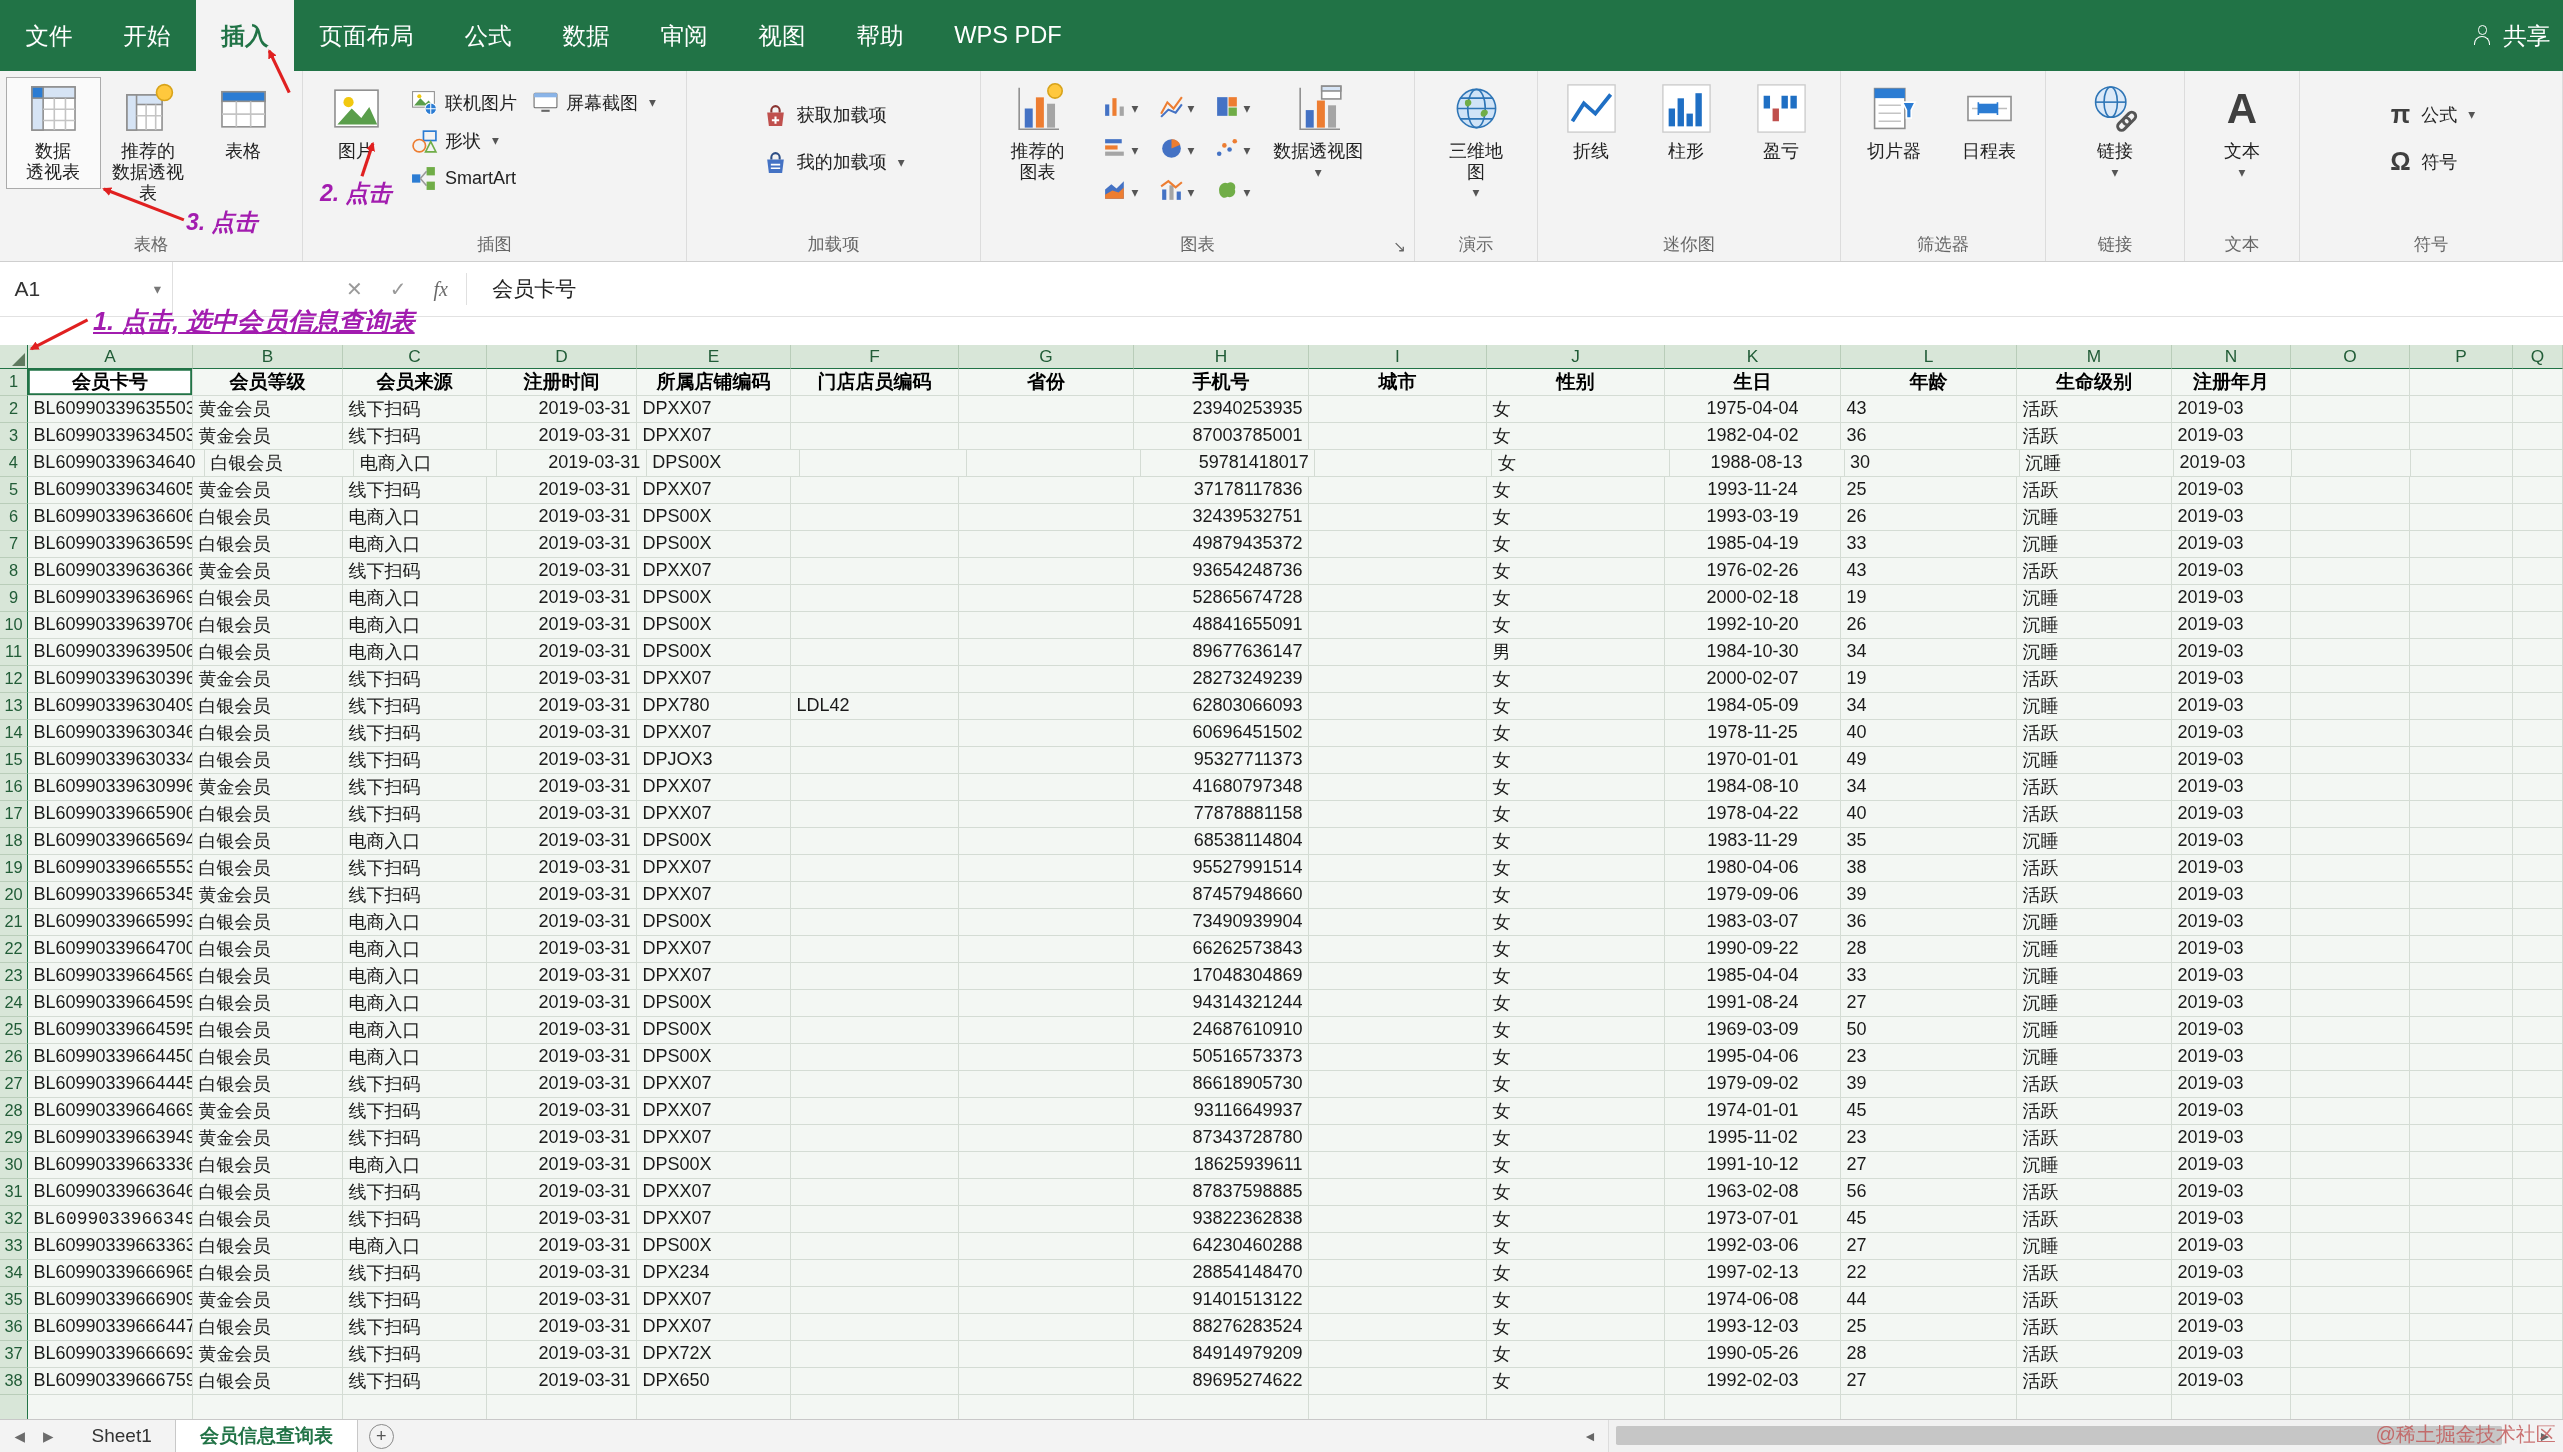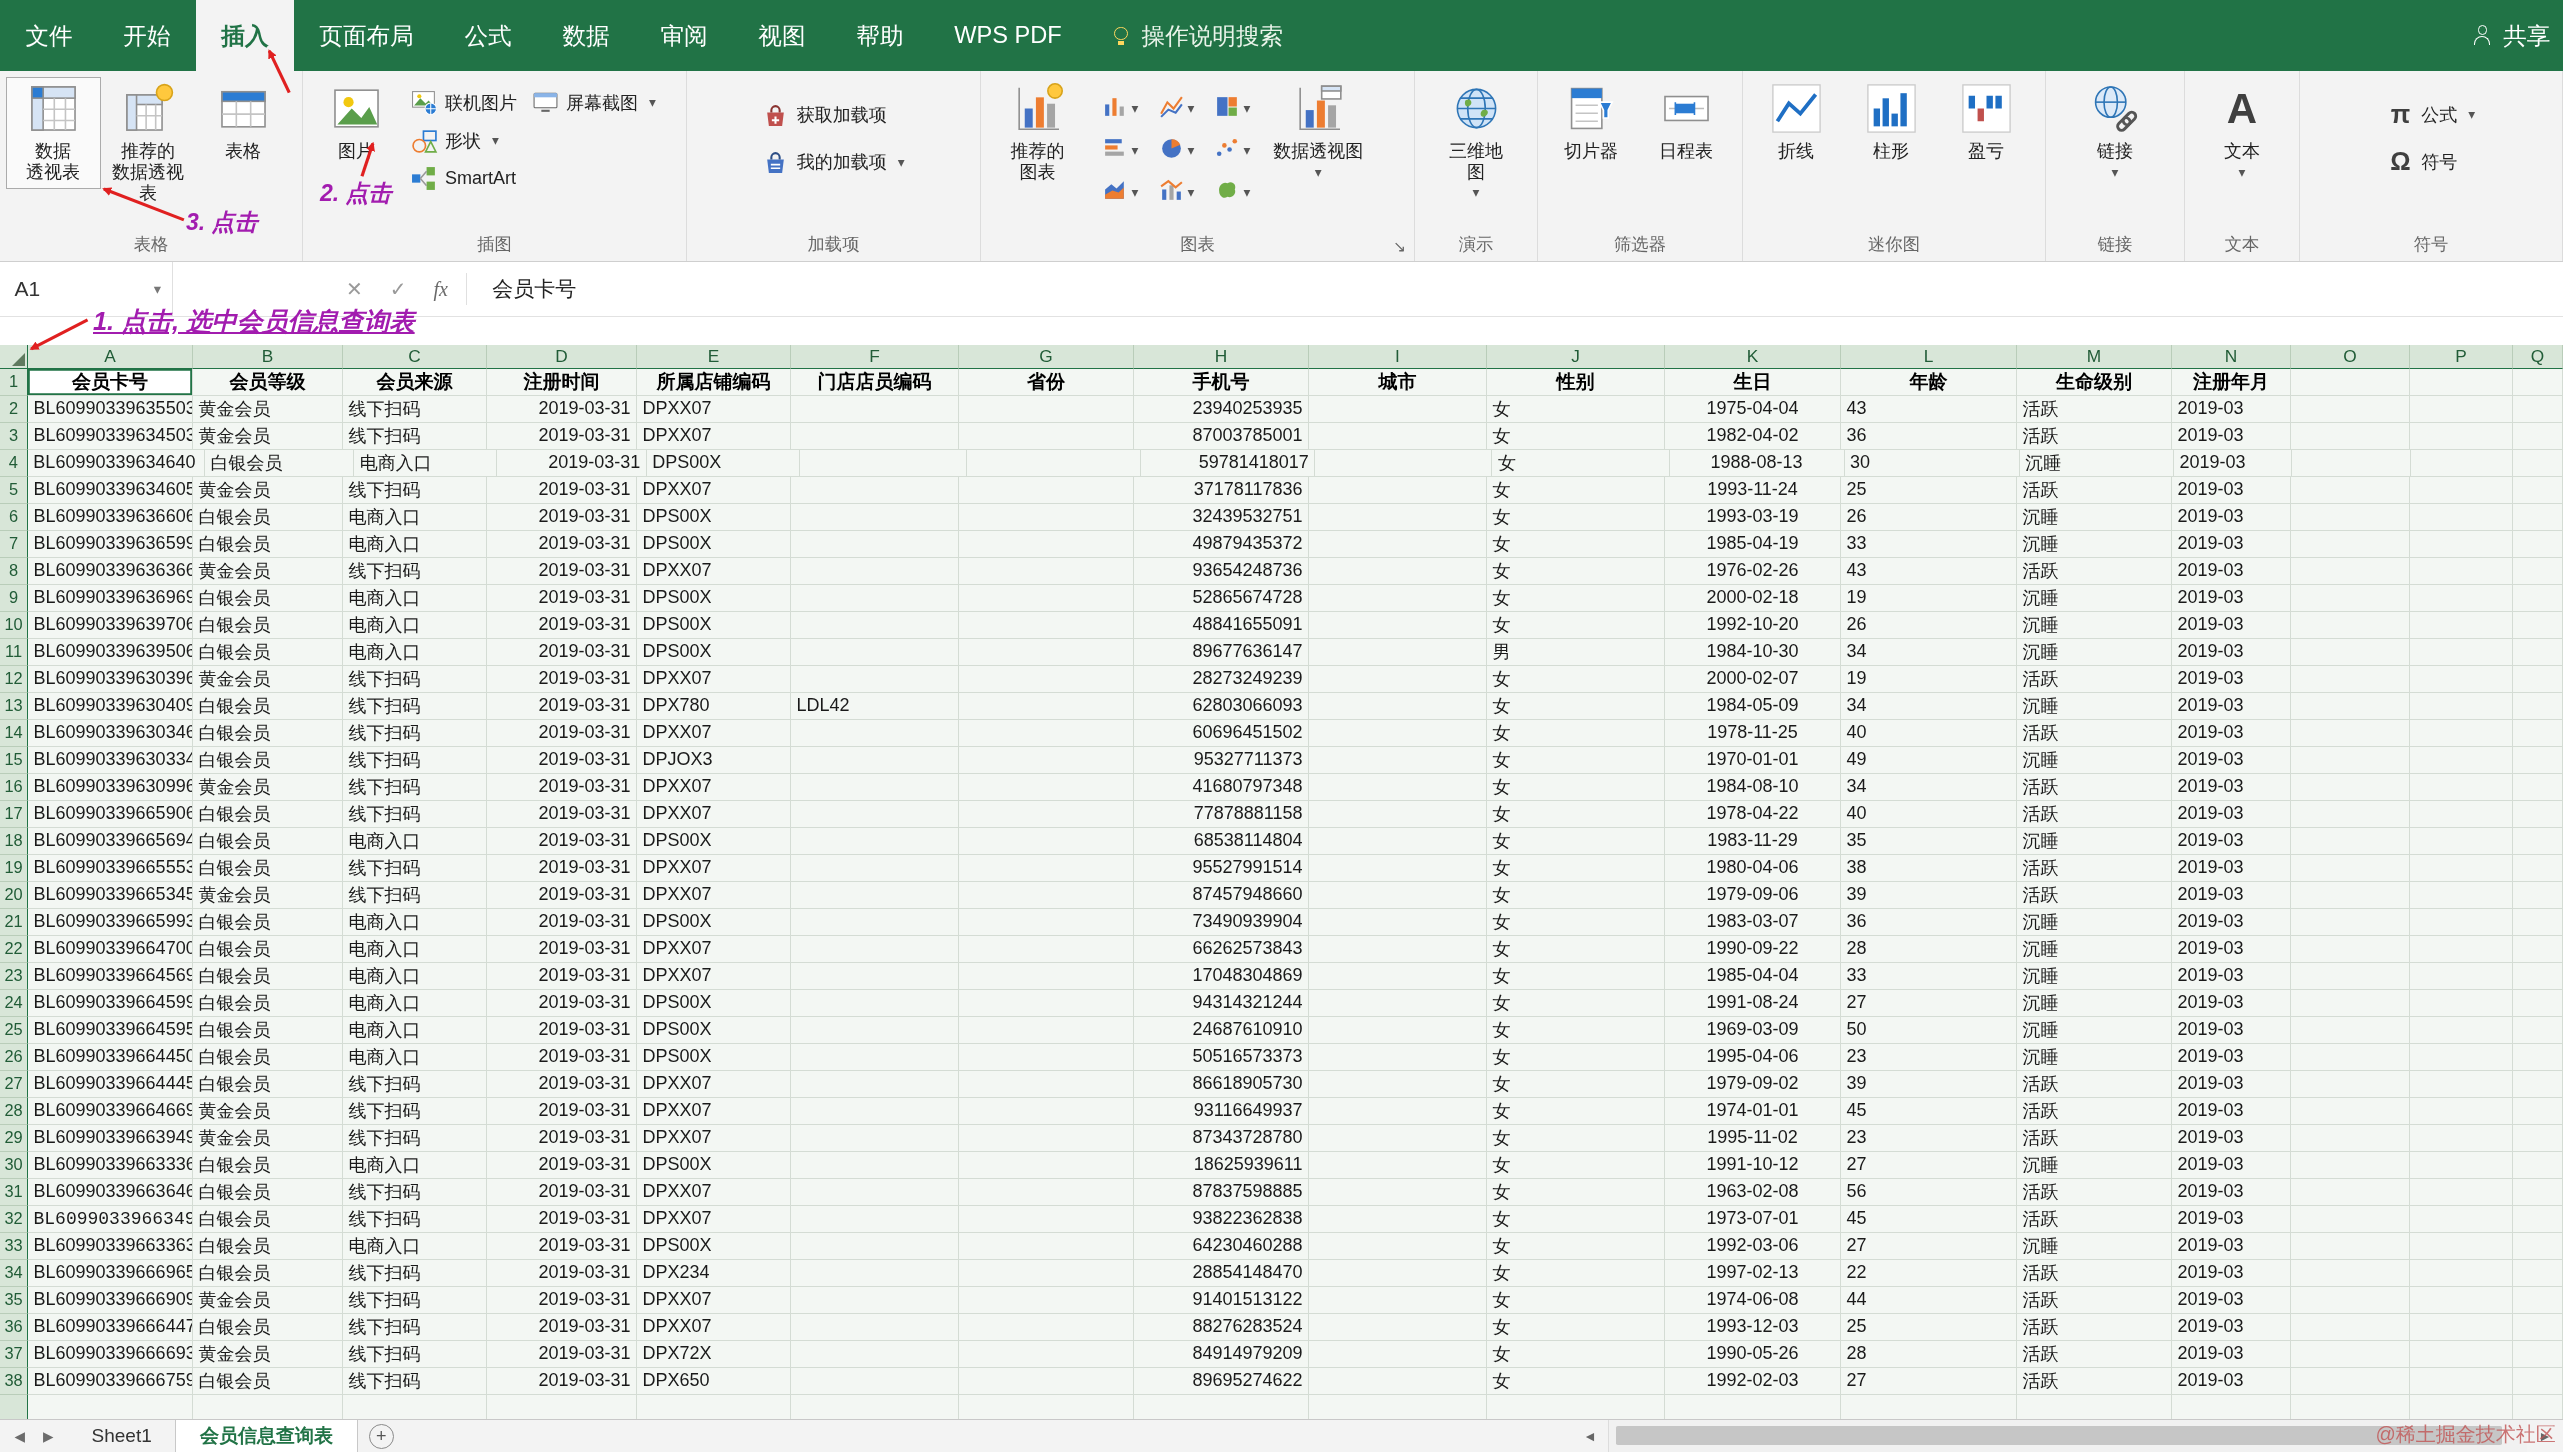--- a/index.html
+++ b/index.html
@@ -104,24 +104,20 @@
       </div>
     <div class="tab">
         <span>视图</span>
       </div>
     <div class="tab">
         <span>帮助</span>
       </div>
     <div class="tab">
         <span>WPS PDF</span>
       </div>
-    <div class="tellme">
-      <span class="bulb"></span>
-      <span>操作说明搜索</span>
-    </div>
     <div class="share">
       <span class="person"></span>
       <span>共享</span>
     </div>
   </div>
 
   <div class="ribbon">
 
     <div class="group" style="width:303px">
       <div class="bigbtn" id="pivot-btn">
@@ -340,71 +336,71 @@
           <path d="M4 16 h24 M6 9.5 h20 M6 22.5 h20" stroke="#2e75b6" fill="none"></path>
           <path d="M9 11 C12 9 14 12 12 14 C10 16 8 14 9 11 Z M20 17 C24 16 24 20 21 21 C18 22 18 18 20 17 Z" fill="#70ad47"></path>
         </svg>
         <span class="lbl">三维地
 图</span>
         <span class="caret">▾</span>
       </div>
       <div class="group-label">演示</div>
     </div>
 
+    <div class="group" style="width:303px">
+      <div class="bigbtn">
+        <svg class="bicon" viewBox="0 0 40 40">
+          <rect x="1.5" y="1.5" width="37" height="37" fill="#fff" stroke="#c9c9c9"></rect>
+          <polyline points="5,30 14,16 23,24 35,9" stroke="#1f6fc4" fill="none" stroke-width="3"></polyline>
+        </svg>
+        <span class="lbl">折线</span>
+      </div>
+      <div class="bigbtn">
+        <svg class="bicon" viewBox="0 0 40 40">
+          <rect x="1.5" y="1.5" width="37" height="37" fill="#fff" stroke="#c9c9c9"></rect>
+          <rect x="6" y="20" width="5" height="14" fill="#1f6fc4"></rect>
+            <rect x="13" y="12" width="5" height="22" fill="#1f6fc4"></rect>
+          <rect x="20" y="24" width="5" height="10" fill="#1f6fc4"></rect>
+            <rect x="27" y="8" width="5" height="26" fill="#1f6fc4"></rect>
+        </svg>
+        <span class="lbl">柱形</span>
+      </div>
+      <div class="bigbtn">
+        <svg class="bicon" viewBox="0 0 40 40">
+          <rect x="1.5" y="1.5" width="37" height="37" fill="#fff" stroke="#c9c9c9"></rect>
+          <rect x="6" y="10" width="5" height="10" fill="#1f6fc4"></rect>
+            <rect x="13" y="20" width="5" height="10" fill="#c0504d"></rect>
+          <rect x="20" y="10" width="5" height="10" fill="#1f6fc4"></rect>
+            <rect x="27" y="10" width="5" height="10" fill="#1f6fc4"></rect>
+        </svg>
+        <span class="lbl">盈亏</span>
+      </div>
+      <div class="group-label">迷你图</div>
+    </div>
+
     <div class="group" style="width:205px">
       <div class="bigbtn">
         <svg class="bicon" viewBox="0 0 32 32">
           <rect x="3.5" y="3.5" width="19" height="25" fill="#fff" stroke="#8f8f8f"></rect>
           <rect x="3.5" y="3.5" width="19" height="6" fill="#2b7cd3"></rect>
           <path d="M6 14 h14 M6 19 h14 M6 24 h14" stroke="#c4c4c4" fill="none"></path>
           <path d="M21 12 L29 12 L26.5 17 L26.5 22 L23.5 22 L23.5 17 Z" fill="#2b7cd3" stroke="#fff"></path>
         </svg>
         <span class="lbl">切片器</span>
       </div>
       <div class="bigbtn">
         <svg class="bicon" viewBox="0 0 32 32">
           <rect x="2.5" y="8.5" width="27" height="15" fill="#fff" stroke="#8f8f8f"></rect>
           <path d="M5 16 h22" stroke="#bdbdbd"></path>
           <rect x="9" y="13" width="12" height="6" fill="#2b7cd3"></rect>
           <path d="M9 12 v8 M21 12 v8" stroke="#2b7cd3"></path>
         </svg>
         <span class="lbl">日程表</span>
       </div>
       <div class="group-label">筛选器</div>
-    </div>
-
-    <div class="group" style="width:303px">
-      <div class="bigbtn">
-        <svg class="bicon" viewBox="0 0 40 40">
-          <rect x="1.5" y="1.5" width="37" height="37" fill="#fff" stroke="#c9c9c9"></rect>
-          <polyline points="5,30 14,16 23,24 35,9" stroke="#1f6fc4" fill="none" stroke-width="3"></polyline>
-        </svg>
-        <span class="lbl">折线</span>
-      </div>
-      <div class="bigbtn">
-        <svg class="bicon" viewBox="0 0 40 40">
-          <rect x="1.5" y="1.5" width="37" height="37" fill="#fff" stroke="#c9c9c9"></rect>
-          <rect x="6" y="20" width="5" height="14" fill="#1f6fc4"></rect>
-            <rect x="13" y="12" width="5" height="22" fill="#1f6fc4"></rect>
-          <rect x="20" y="24" width="5" height="10" fill="#1f6fc4"></rect>
-            <rect x="27" y="8" width="5" height="26" fill="#1f6fc4"></rect>
-        </svg>
-        <span class="lbl">柱形</span>
-      </div>
-      <div class="bigbtn">
-        <svg class="bicon" viewBox="0 0 40 40">
-          <rect x="1.5" y="1.5" width="37" height="37" fill="#fff" stroke="#c9c9c9"></rect>
-          <rect x="6" y="10" width="5" height="10" fill="#1f6fc4"></rect>
-            <rect x="13" y="20" width="5" height="10" fill="#c0504d"></rect>
-          <rect x="20" y="10" width="5" height="10" fill="#1f6fc4"></rect>
-            <rect x="27" y="10" width="5" height="10" fill="#1f6fc4"></rect>
-        </svg>
-        <span class="lbl">盈亏</span>
-      </div>
-      <div class="group-label">迷你图</div>
     </div>
 
     <div class="group" style="width:139px;justify-content:center">
       <div class="bigbtn">
         <svg class="bicon" viewBox="0 0 32 32">
           <circle cx="13" cy="12" r="9.5" fill="#dbe9f8" stroke="#2e75b6"></circle>
           <ellipse cx="13" cy="12" rx="4.2" ry="9.5" fill="none" stroke="#2e75b6"></ellipse>
           <path d="M3.5 12 h19" stroke="#2e75b6"></path>
           <g transform="rotate(-45 23 24)">
             <rect x="16" y="21.5" width="9" height="5" rx="2.5" fill="none" stroke="#555" stroke-width="1.8"></rect>

